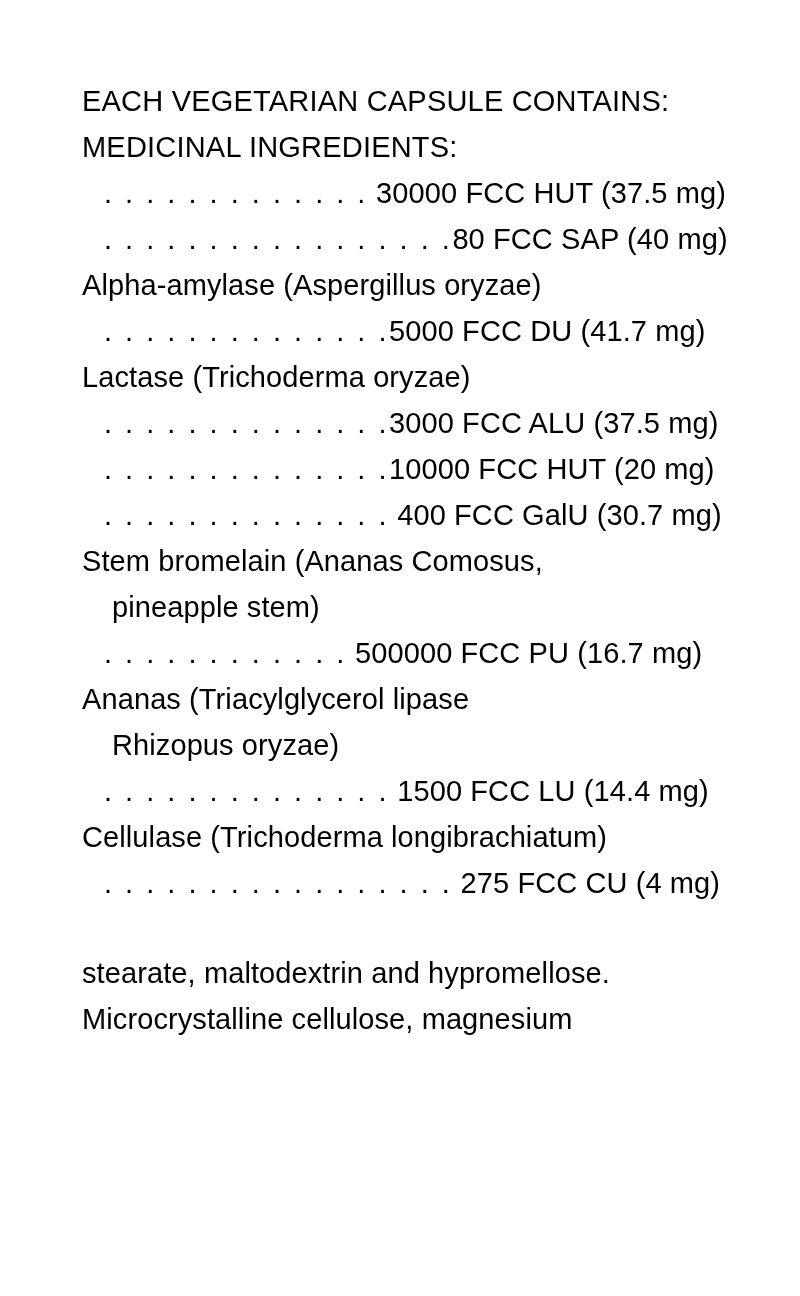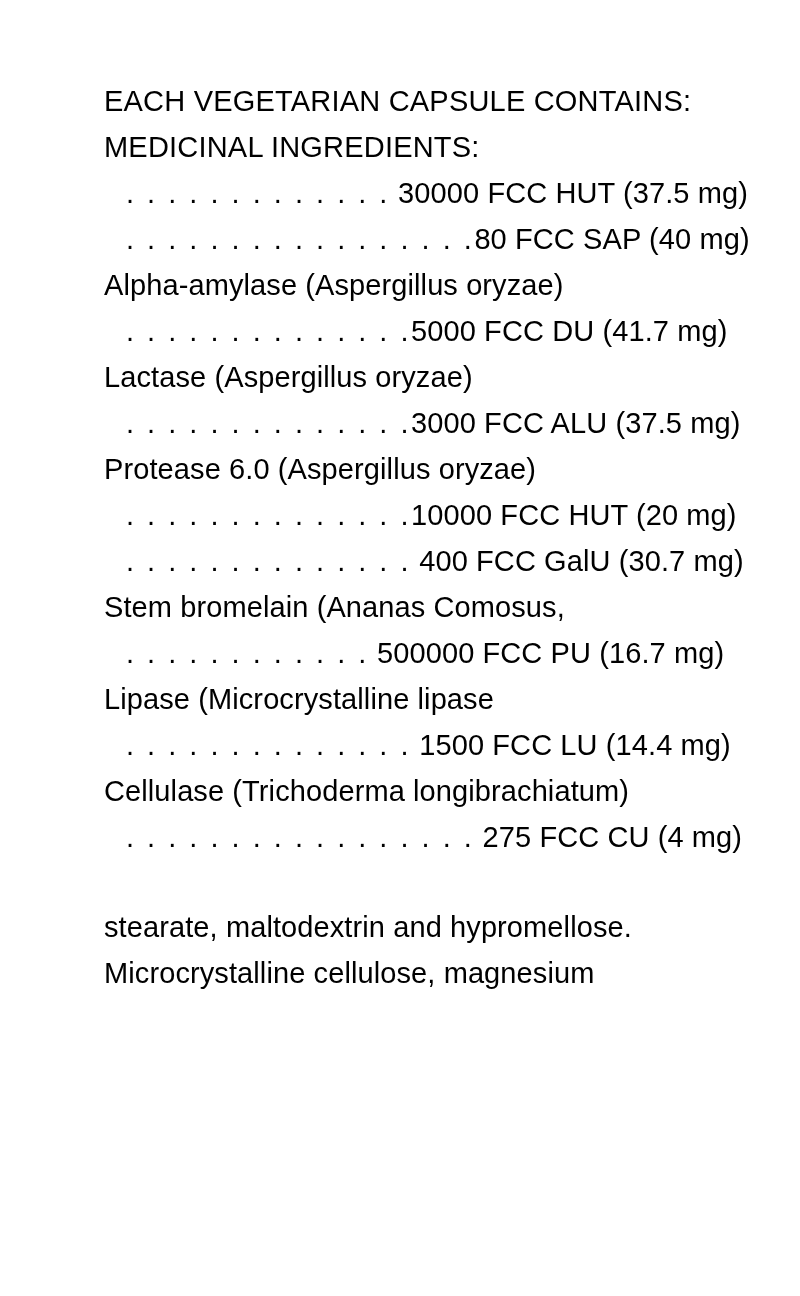--- a/index.html
+++ b/index.html
@@ -15,21 +15,20 @@
     -webkit-font-smoothing: antialiased;
   }
   .label {
     position: absolute;
     top: 78px;
     left: 82px;
     width: 640px;
     font-size: 29px;
     line-height: 46px;
     letter-spacing: 0.1px;
-    margin-left: 22px;
   }
   .line {
     white-space: pre;
     font-size: 29px;
     line-height: 46px;
   }
   .line.heading {
     letter-spacing: 0.2px;
   }
   .line.indent-dots {
@@ -53,32 +52,33 @@
   <div class="line heading">EACH VEGETARIAN CAPSULE CONTAINS:</div>
   <div class="line heading">MEDICINAL INGREDIENTS:</div>
 
   <div class="line indent-dots"><span class="dots">. . . . . . . . . . . . .</span><span> 30000 FCC HUT (37.5 mg)</span></div>
 
   <div class="line indent-dots"><span class="dots">. . . . . . . . . . . . . . . . .</span><span>80 FCC SAP (40 mg)</span></div>
 
   <div class="line">Alpha-amylase (Aspergillus oryzae)</div>
   <div class="line indent-dots"><span class="dots">. . . . . . . . . . . . . .</span><span>5000 FCC DU (41.7 mg)</span></div>
 
-  <div class="line">Lactase (Aspergillus oryzae)</div>
+  <div class="line">Lactase (Trichoderma oryzae)</div>
   <div class="line indent-dots"><span class="dots">. . . . . . . . . . . . . .</span><span>3000 FCC ALU (37.5 mg)</span></div>
 
-  <div class="line">Protease 6.0 (Aspergillus oryzae)</div>
   <div class="line indent-dots"><span class="dots">. . . . . . . . . . . . . .</span><span>10000 FCC HUT (20 mg)</span></div>
 
   <div class="line indent-dots"><span class="dots">. . . . . . . . . . . . . .</span><span> 400 FCC GalU (30.7 mg)</span></div>
 
   <div class="line">Stem bromelain (Ananas Comosus,</div>
+  <div class="line cont">pineapple stem)</div>
   <div class="line indent-dots"><span class="dots">. . . . . . . . . . . .</span><span> 500000 FCC PU (16.7 mg)</span></div>
 
-  <div class="line">Lipase (Microcrystalline lipase</div>
+  <div class="line">Ananas (Triacylglycerol lipase</div>
+  <div class="line cont">Rhizopus oryzae)</div>
   <div class="line indent-dots"><span class="dots">. . . . . . . . . . . . . .</span><span> 1500 FCC LU (14.4 mg)</span></div>
 
   <div class="line">Cellulase (Trichoderma longibrachiatum)</div>
   <div class="line indent-dots"><span class="dots">. . . . . . . . . . . . . . . . .</span><span> 275 FCC CU (4 mg)</span></div>
 
   <div class="spacer"></div>
 
   <div class="line">stearate, maltodextrin and hypromellose.</div>
   <div class="line">Microcrystalline cellulose, magnesium</div>
 

